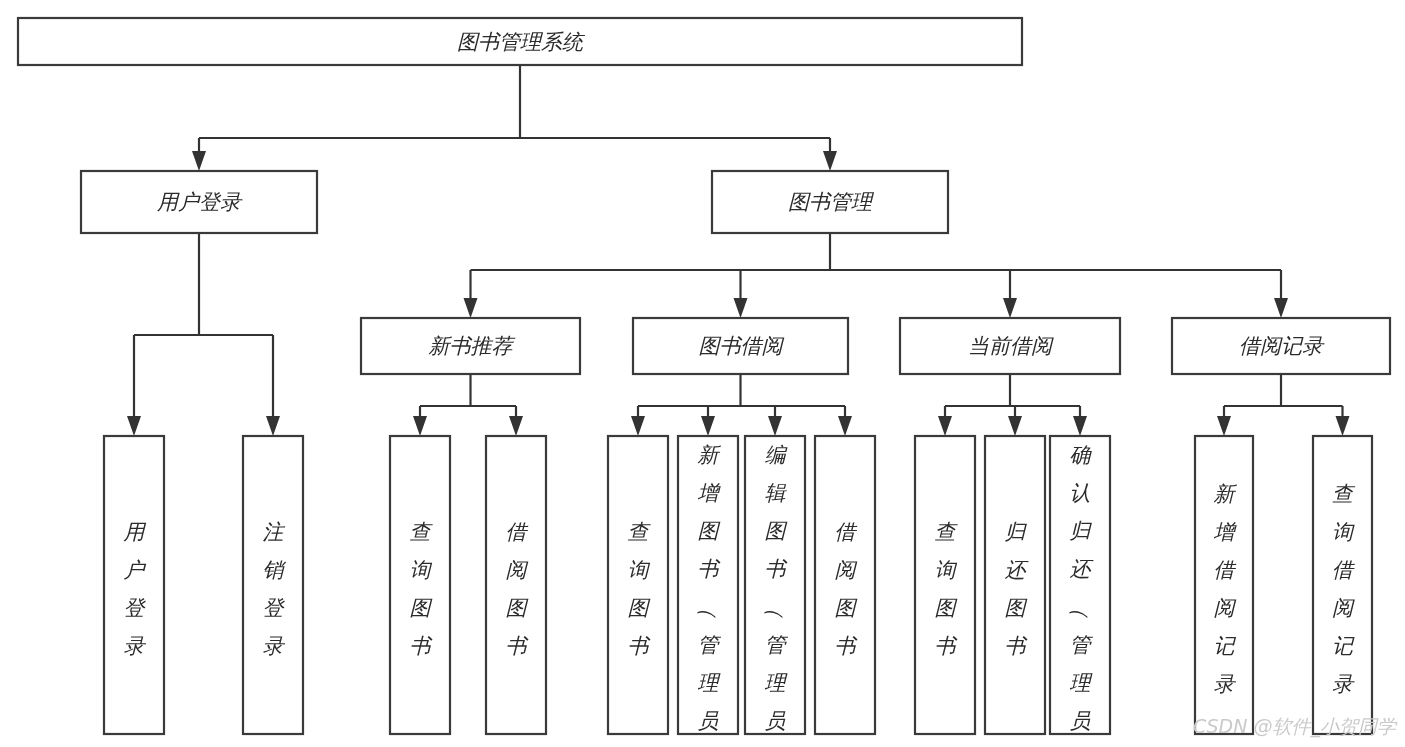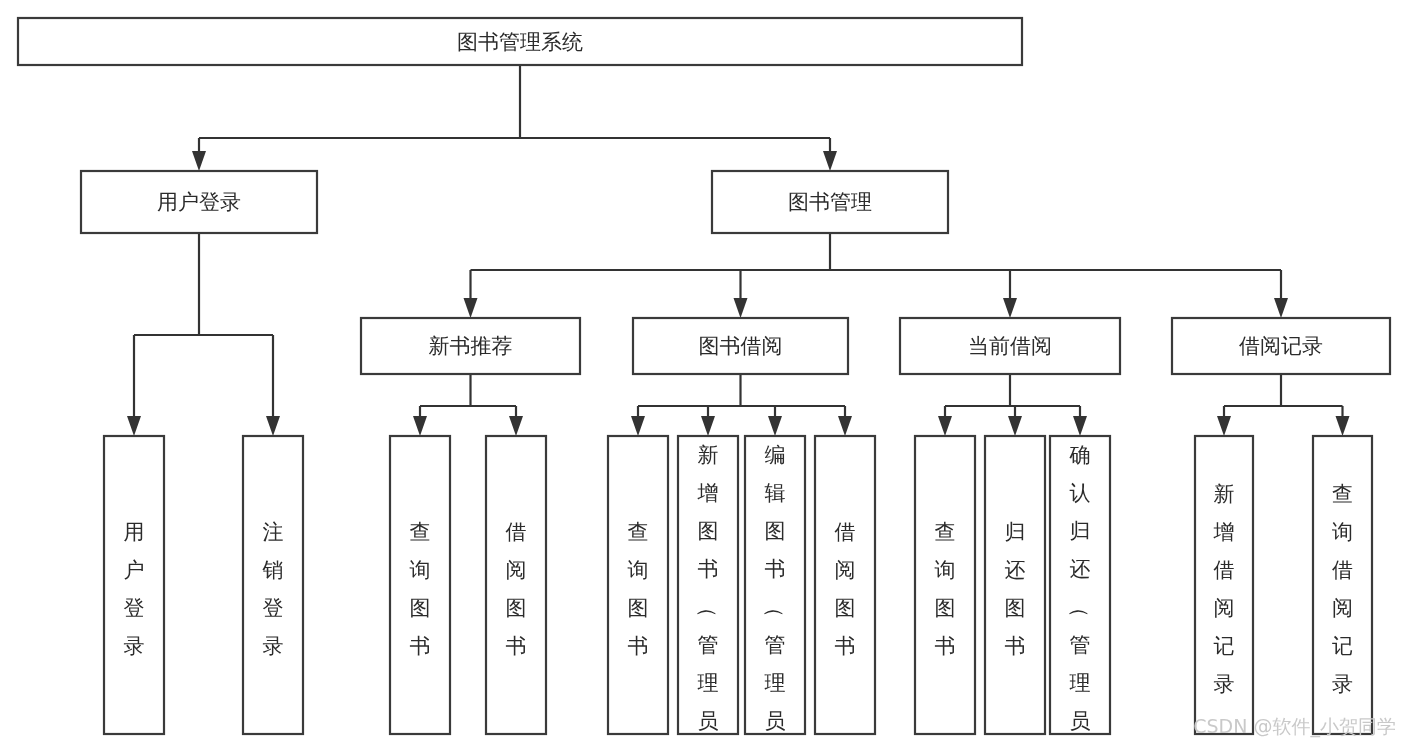--- a/index.html
+++ b/index.html
@@ -12,20 +12,21 @@
     font-family: "DejaVu Sans", "Liberation Sans", sans-serif;
     width: 1405px;
     height: 747px;
     overflow: hidden;
   }
   #diagram-root {
     position: relative;
     width: 1405px;
     height: 747px;
     background: #ffffff;
+    font-style: italic;
   }
   svg.diagram-canvas {
     position: absolute;
     top: 0;
     left: 0;
     width: 1405px;
     height: 747px;
     display: block;
   }
   .node-box {

